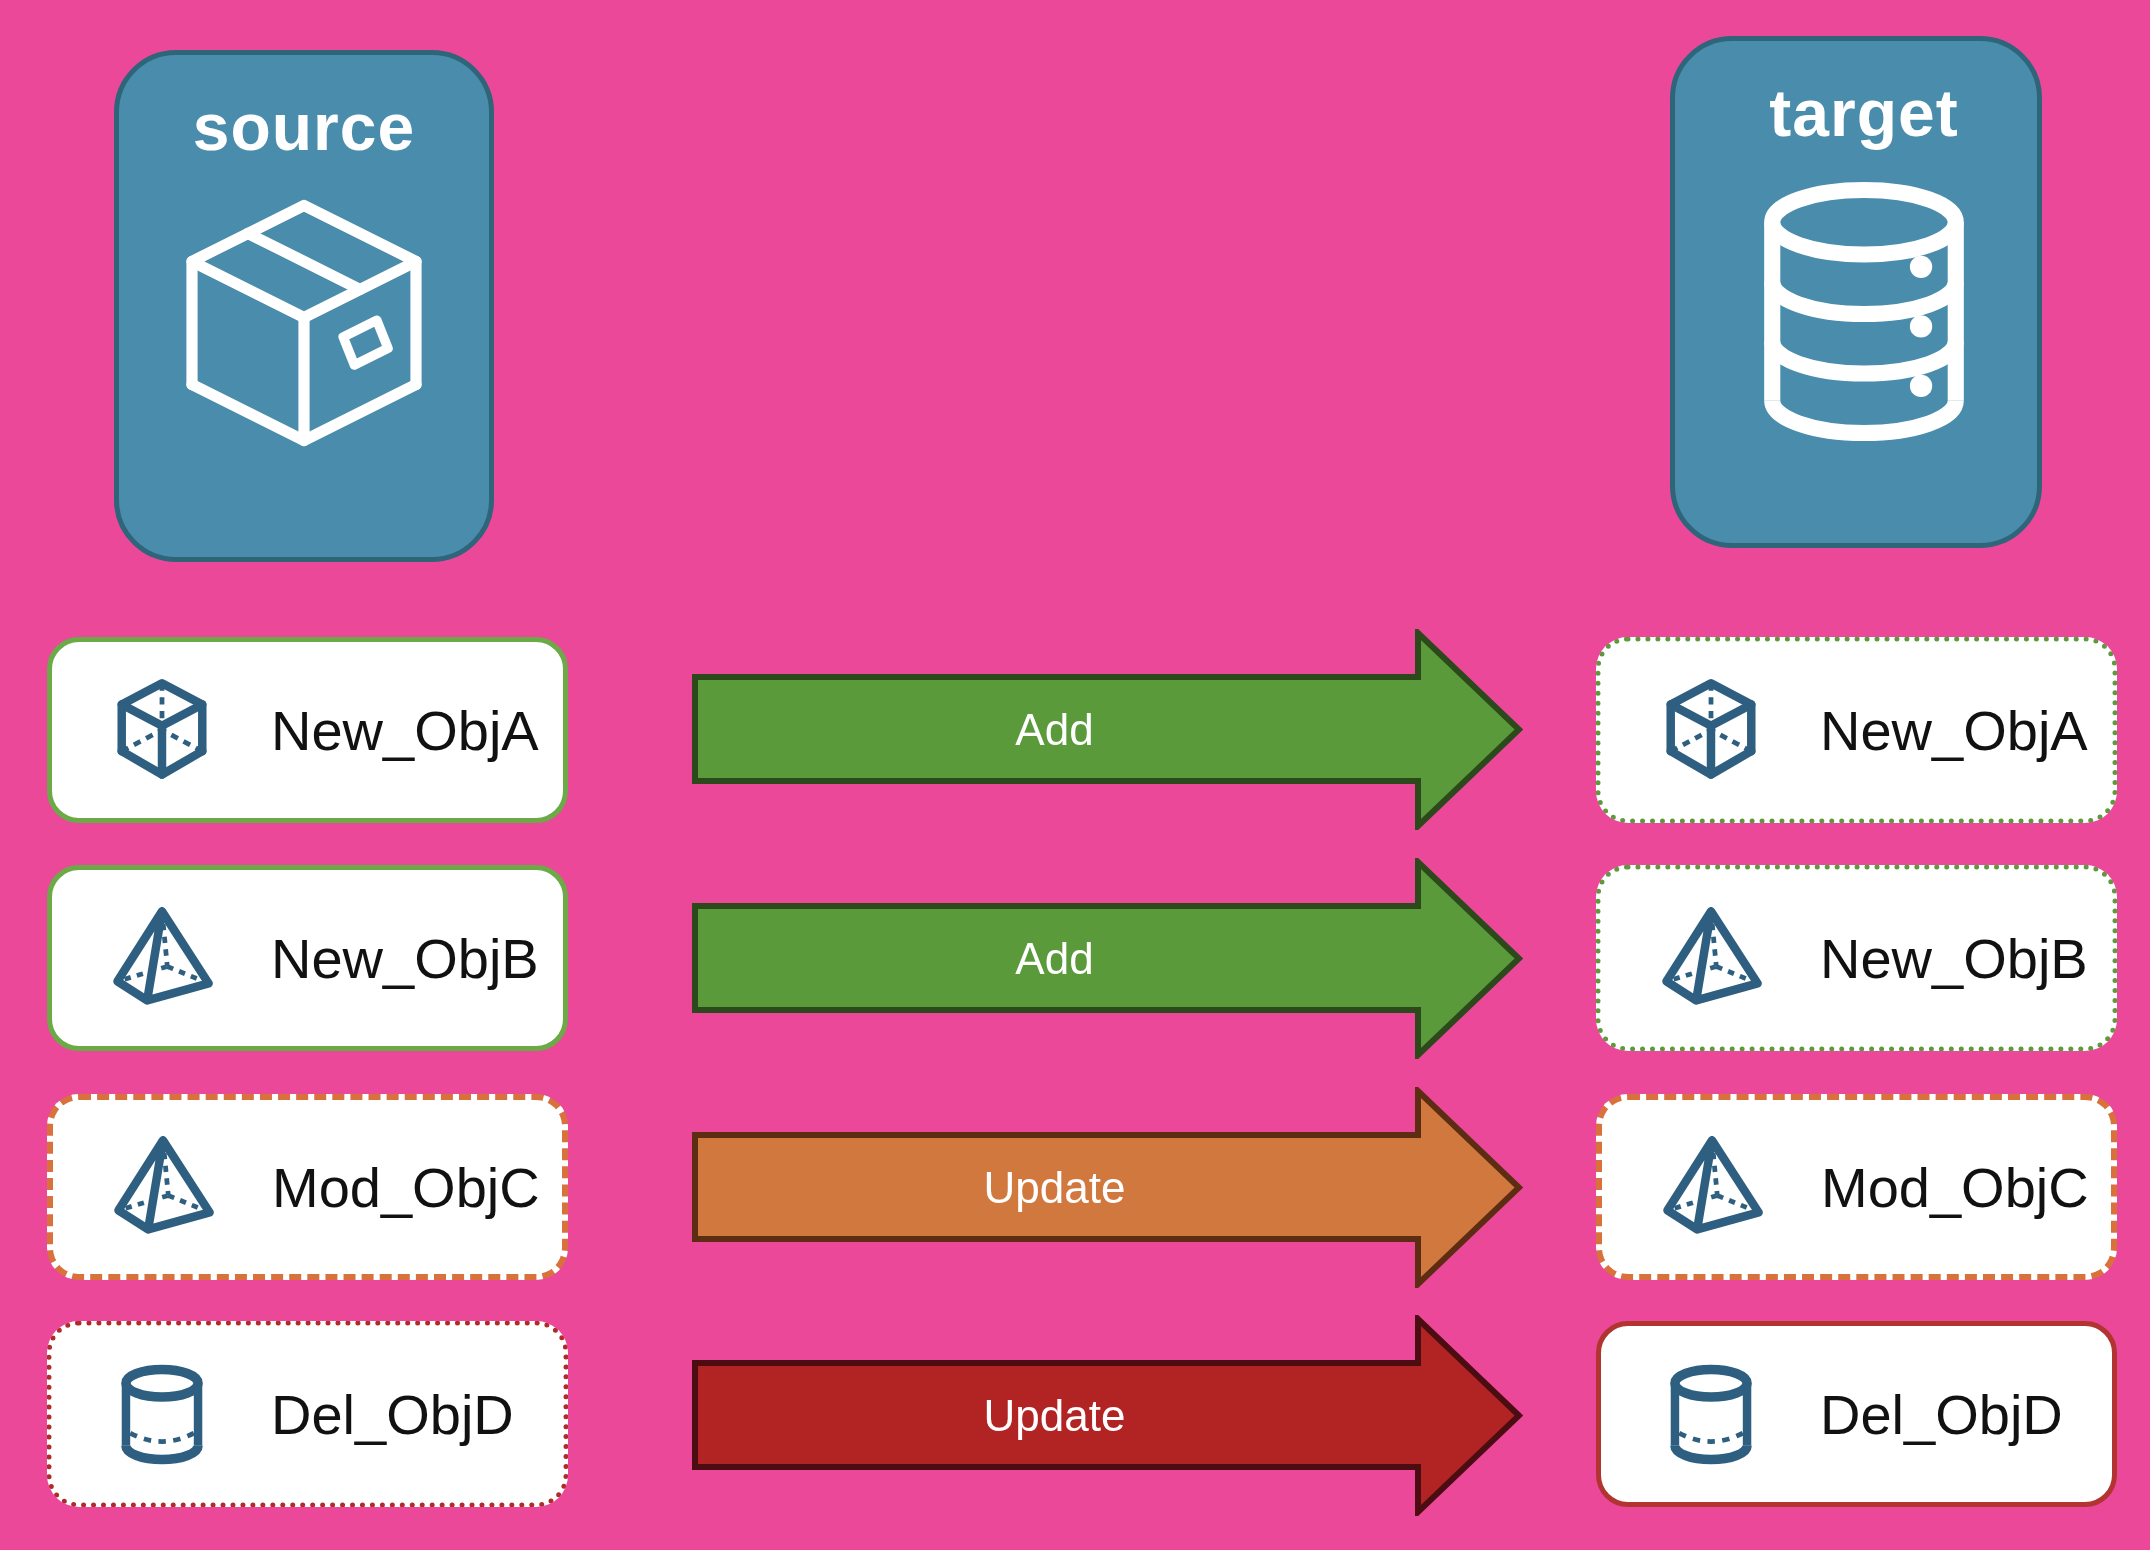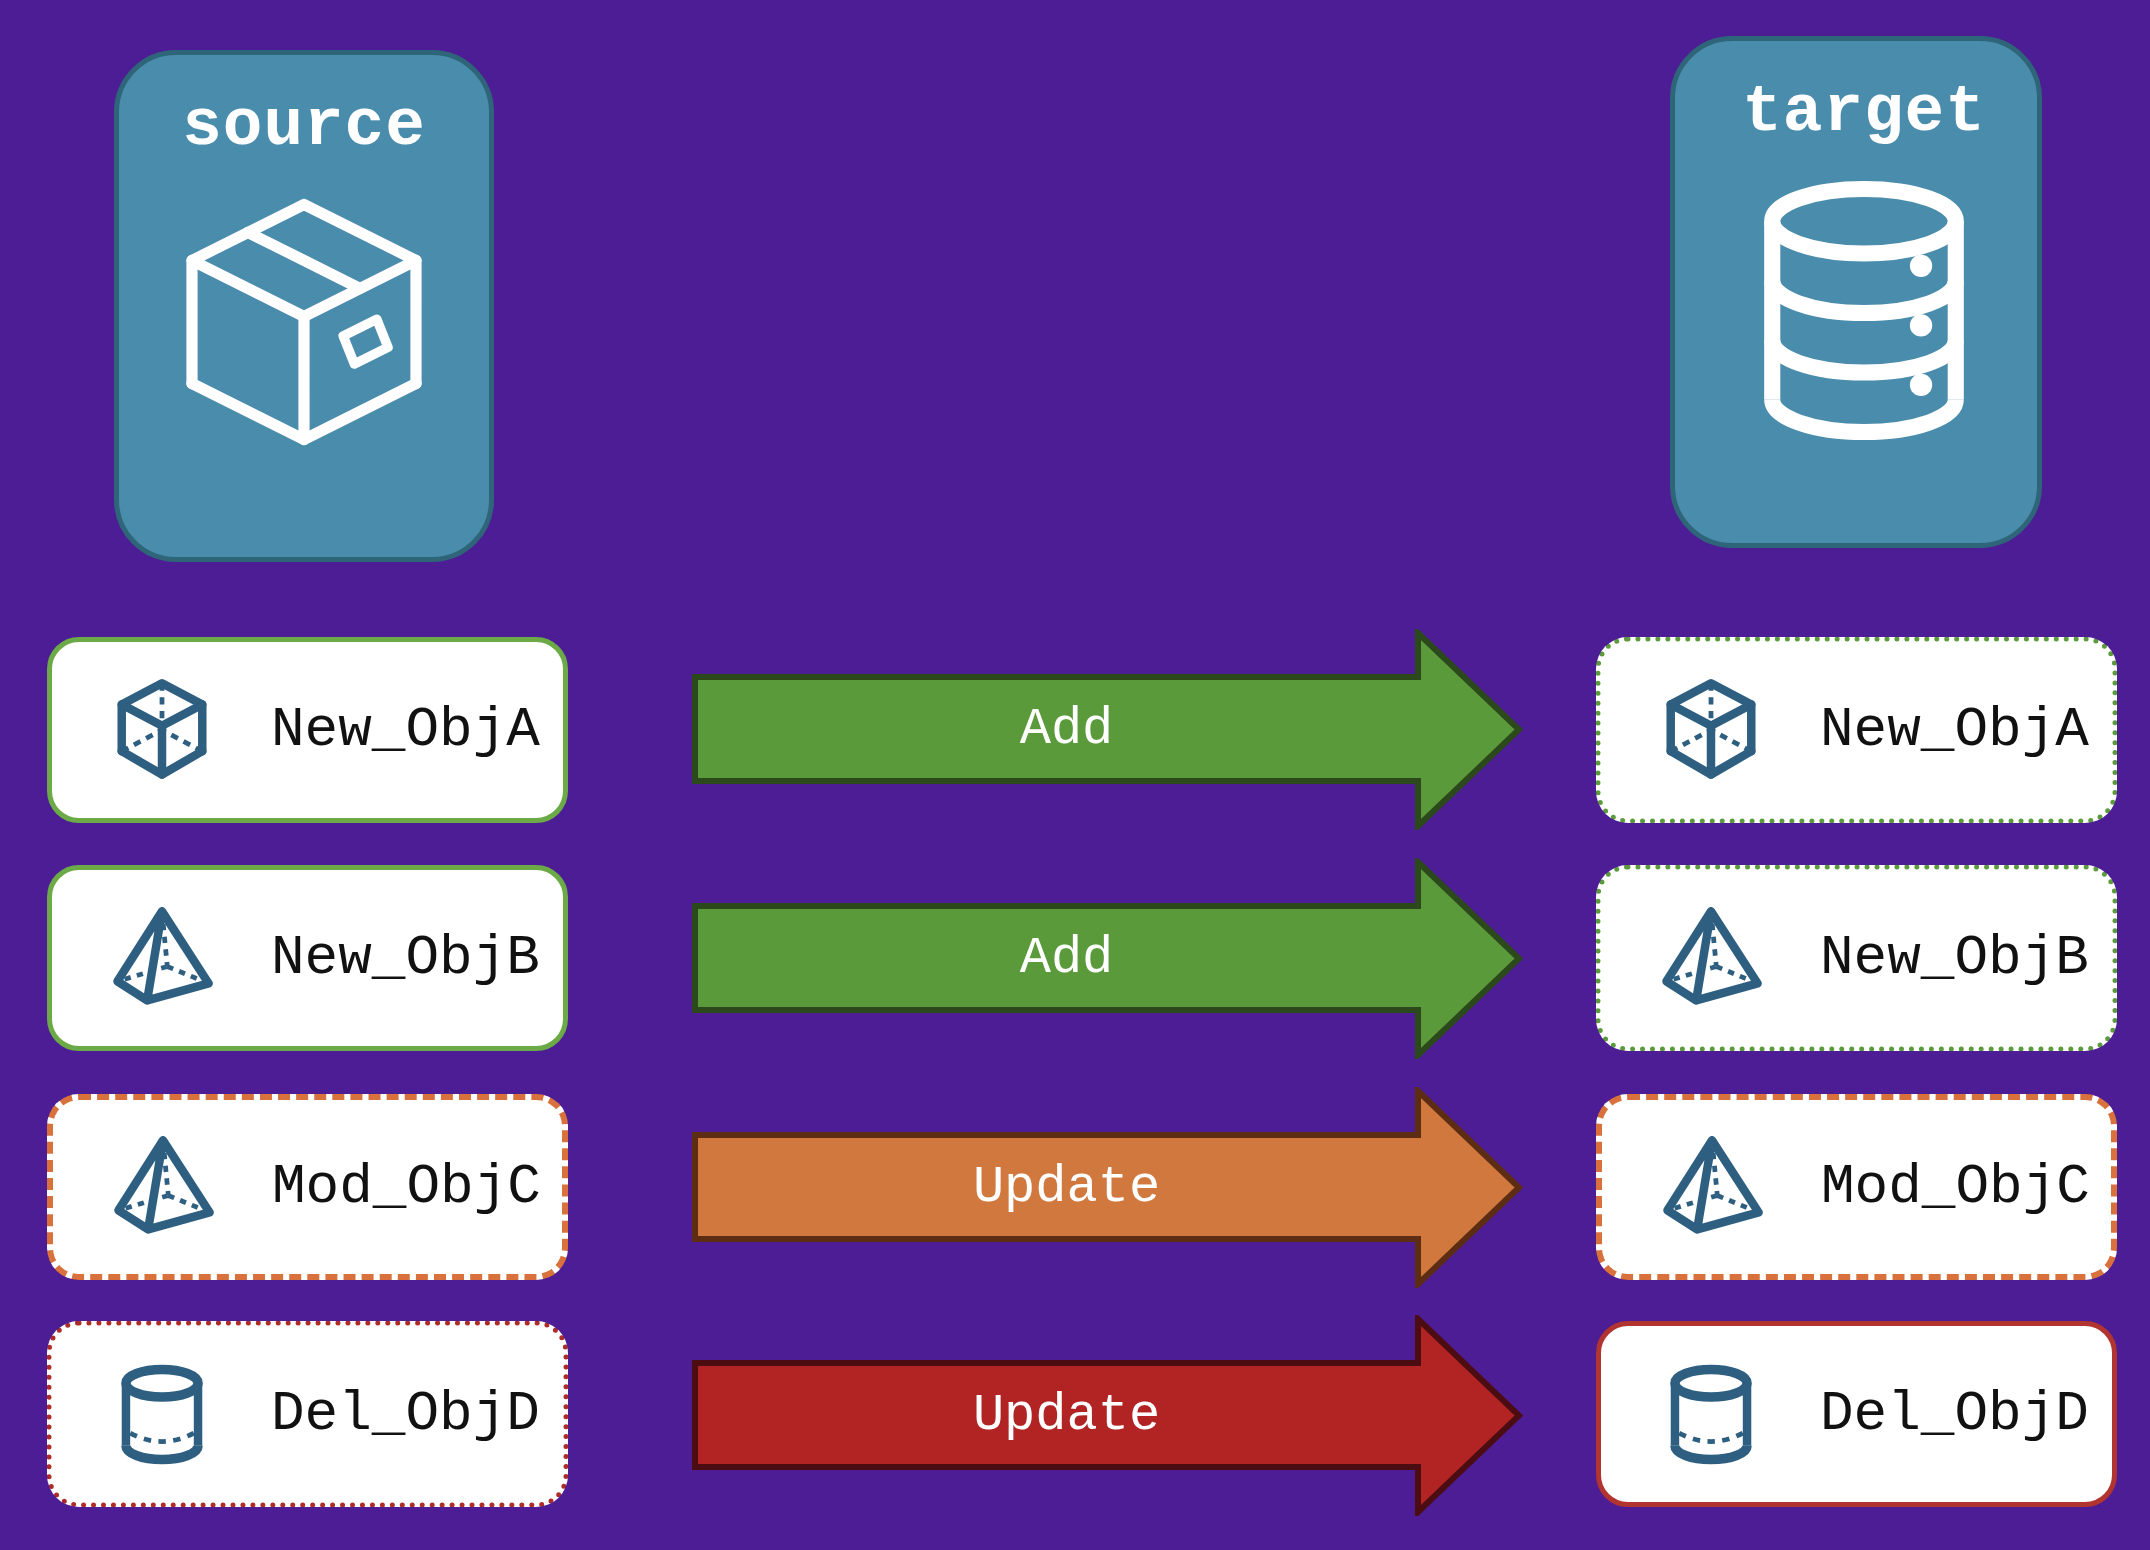--- a/index.html
+++ b/index.html
@@ -1,31 +1,31 @@
 <!DOCTYPE html>
 <html><head>
 <meta charset="utf-8">
 <style>
   html,body{margin:0;padding:0;background:#fff;}
-  #canvas{position:relative;width:2150px;height:1550px;background:#4c1d95;overflow:hidden;
-          font-family:Liberation Mono, monospace;}
+  #canvas{position:relative;width:2150px;height:1550px;background:#ec4899;overflow:hidden;
+          font-family:Liberation Sans, sans-serif;}
 
   
   .node{position:absolute;width:380px;height:512px;background:#4A8CAC;border:5px solid #2E6579;
         border-radius:62px;box-sizing:border-box;display:flex;flex-direction:column;align-items:center;}
   .node-label{color:#ffffff;font-size:66px;font-weight:bold;margin-top:34px;letter-spacing:1px;}
   .node-icon{margin-top:18px;}
 
   
   .flow-arrow{position:absolute;}
   .flow-arrow svg{display:block;}
   .arrow-label{position:absolute;top:0;height:100%;display:flex;align-items:center;justify-content:center;
                color:#ffffff;}
   .schema-label{left:0;width:960px;font-size:56px;}
-  .row-label{left:12px;width:727px;font-size:52px;}
+  .row-label{left:0;width:727px;font-size:44px;}
   .st-schema{stroke:#15222D;stroke-width:7;stroke-linejoin:miter;}
   .st-add{stroke:#2B491B;stroke-width:6;}
   .st-update{stroke:#5C2D12;stroke-width:6;}
   .st-delete{stroke:#4C0D12;stroke-width:6;}
 
   
   .row-box{position:absolute;width:521px;height:186px;background:#ffffff;border-radius:32px;
            box-sizing:border-box;display:flex;align-items:center;padding-left:57px;gap:56px;}
   .left-box{left:47px;}
   .right-box{left:1596px;}

